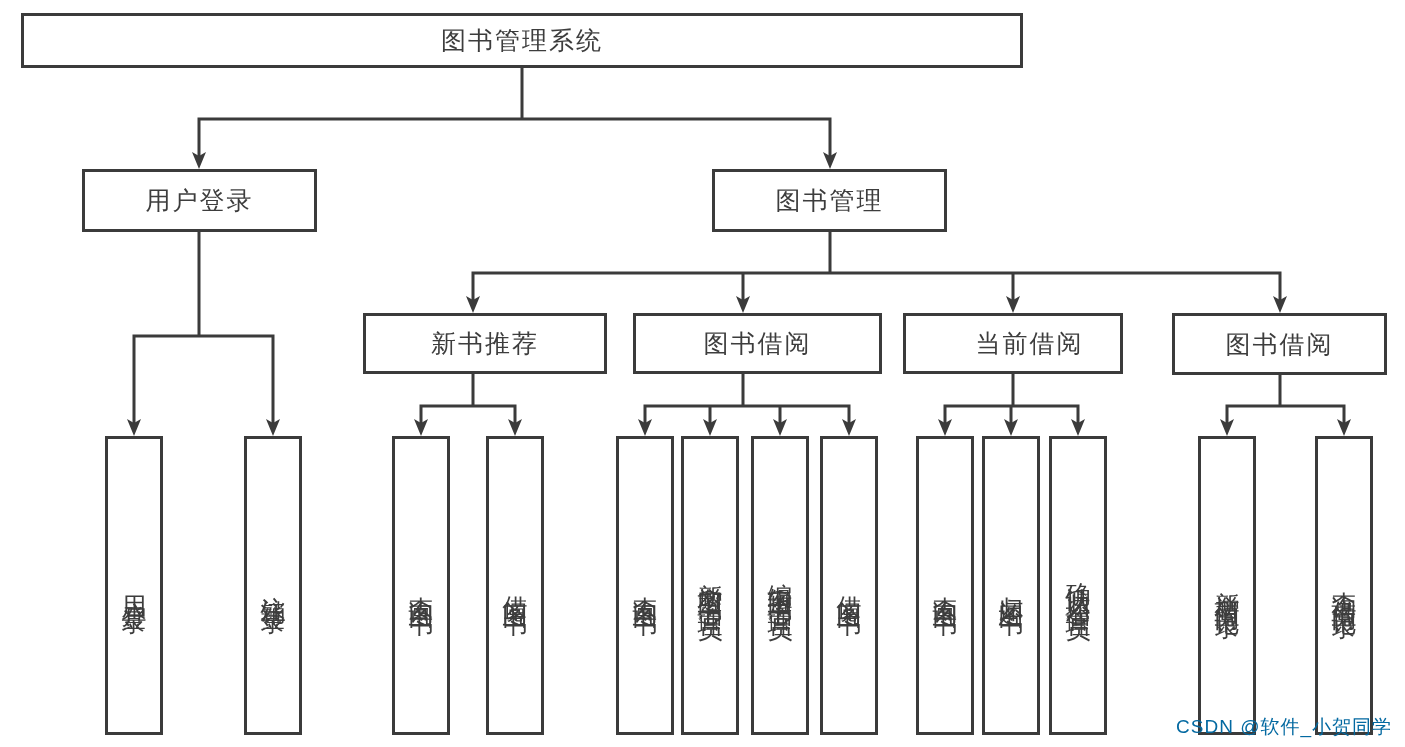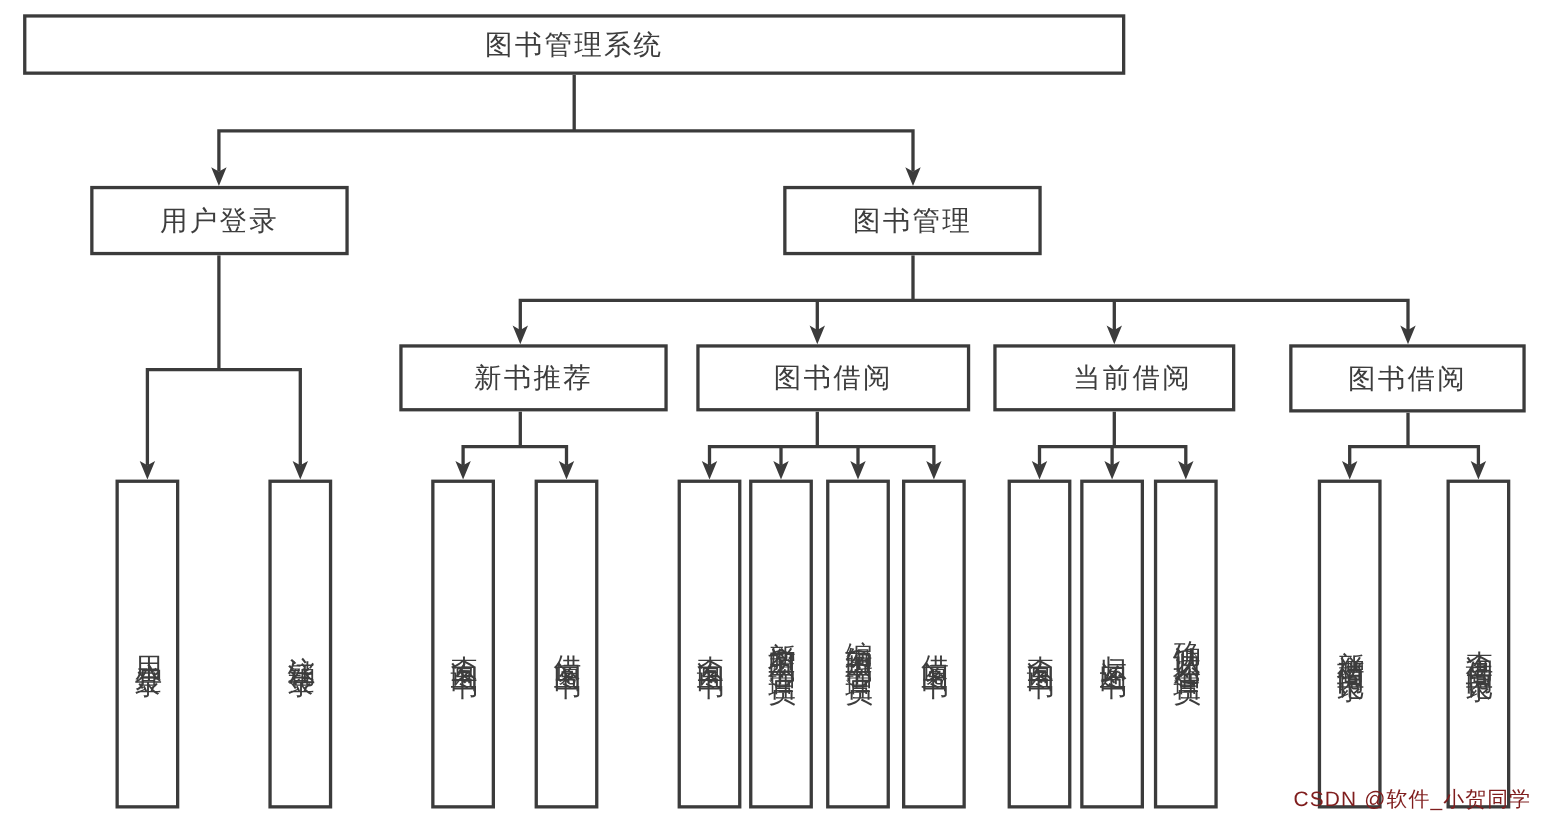--- a/index.html
+++ b/index.html
@@ -57,21 +57,21 @@
   .n-v-return{left:982px;}
   .n-v-confirm{left:1049px;}
   .n-v-add-record{left:1198px;}
   .n-v-query-record{left:1315px;}
   #watermark{
     position:absolute;
     right:13px;
     bottom:7px;
     font-size:19px;
     letter-spacing:1px;
-    color:#7f1d1d;
+    color:#0369a1;
     white-space:nowrap;
   }
 </style>
 </head>
 <body>
 
 <div id="canvas">
 
   <svg id="lines" viewBox="0 0 1405 747" fill="none" xmlns="http://www.w3.org/2000/svg">
     <g stroke="#3b3b3b" stroke-width="3">

